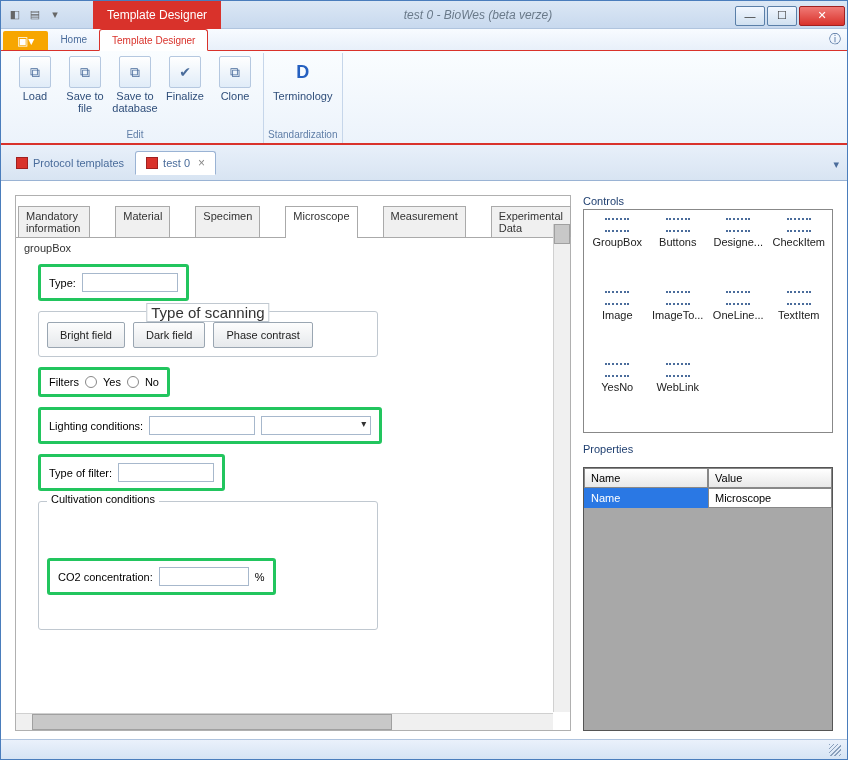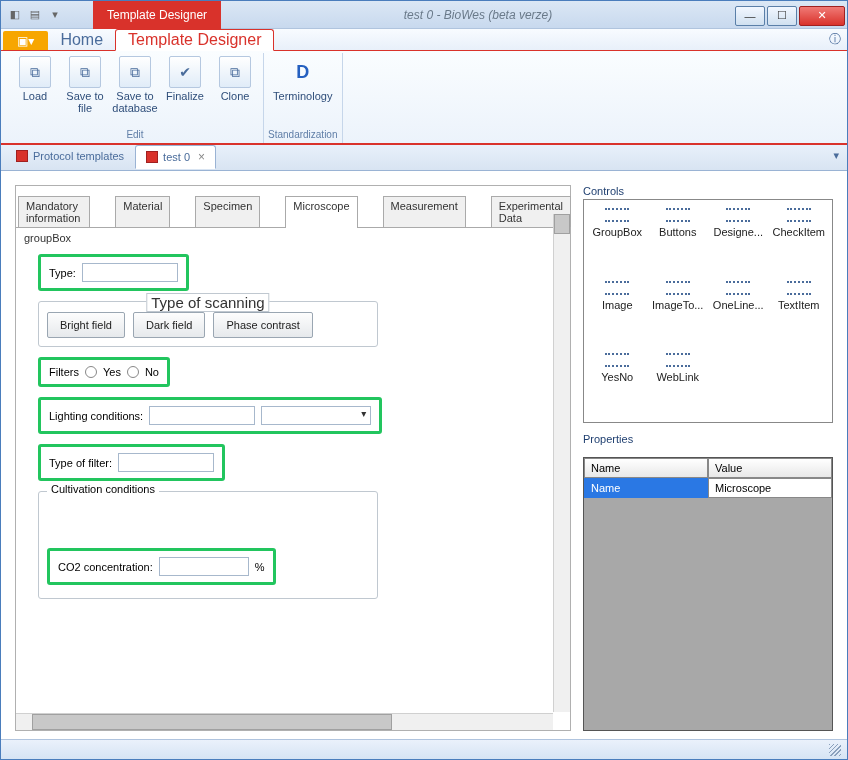--- a/index.html
+++ b/index.html
@@ -8,53 +8,53 @@
 .titlebar { height: 28px; background: linear-gradient(#dbe7f5,#c8d9ee); display: flex; align-items: center; border-bottom: 1px solid #b0c4de; position: relative; }
 .qat { display: flex; gap: 4px; margin-left: 6px; }
 .qat-btn { width: 16px; height: 16px; display: flex; align-items: center; justify-content: center; color: #666; cursor: pointer; }
 .title-tab { background: #d9322b; color: #fff; padding: 6px 14px; margin-left: 30px; font-size: 12px; height: 28px; display: flex; align-items: center; }
 .win-title { flex: 1; text-align: center; color: #6a7a8a; font-size: 12px; font-style: italic; }
 .win-btns { display: flex; }
 .win-btn { width: 30px; height: 20px; margin: 2px 2px 0 0; border: 1px solid #5a7fa8; background: linear-gradient(#f2f7ff,#d0e0f0); display: flex; align-items: center; justify-content: center; color: #333; font-size: 11px; cursor: pointer; border-radius: 2px; }
 .win-btn.close { background: linear-gradient(#f07a76,#d9322b); color: #fff; border-color: #a02020; width: 46px; }
 .menubar { height: 22px; background: linear-gradient(#f8fbff,#e8f0fa); border-bottom: 1px solid #d9322b; display: flex; align-items: stretch; }
 .file-btn { background: #f7a600; color: #fff; padding: 0 14px; display: flex; align-items: center; font-size: 12px; margin: 2px 0 0 2px; border-radius: 2px 2px 0 0; cursor: pointer; }
-.menu-tab { padding: 0 12px; display: flex; align-items: center; color: #4a6c9b; font-size: 16px; cursor: pointer; }
+.menu-tab { padding: 0 12px; display: flex; align-items: center; color: #4a6c9b; font-size: 10px; cursor: pointer; }
 .menu-tab.active { background: #fff; border: 1px solid #d9322b; border-bottom-color: #fff; border-radius: 3px 3px 0 0; margin-bottom: -1px; color: #d9322b; }
 .ribbon { height: 94px; border-bottom: 2px solid #d9322b; background: linear-gradient(#fafdff,#ecf3fb); display: flex; padding: 2px 6px 0; }
 .rgroup { display: flex; flex-direction: column; align-items: center; border-right: 1px solid #c6d6ea; padding: 0 4px; }
 .rgroup-items { display: flex; gap: 2px; flex: 1; }
 .ritem { display: flex; flex-direction: column; align-items: center; justify-content: flex-start; width: 48px; padding-top: 3px; cursor: pointer; color: #2f4e7a; }
 .ritem span.lbl { text-align: center; margin-top: 2px; line-height: 1.1; font-size: 11px; }
 .rgroup-label { font-size: 10px; color: #5f7ea7; padding: 2px 0 3px; }
 .ricon { width: 32px; height: 32px; border: 1px solid #b5c8e0; background: linear-gradient(#fff,#e0ecf8); display: flex; align-items: center; justify-content: center; font-size: 14px; color: #4a6c9b; border-radius: 2px; }
 .ricon.blue { color: #2560c0; font-weight: bold; font-size: 18px; border: none; background: none; }
 .help { margin-left: auto; color: #4a6c9b; cursor: pointer; padding-right: 6px; align-self: flex-start; font-size: 12px; margin-top: 2px; }
-.doc-tabs { height: 26px; background: linear-gradient(#e8f0fa,#d8e4f2); display: flex; align-items: flex-start; padding: 0 4px; border-bottom: 1px solid #9ab3d4; }
+.doc-tabs { height: 36px; background: linear-gradient(#e8f0fa,#d8e4f2); display: flex; align-items: center; padding: 0 4px; border-bottom: 1px solid #9ab3d4; }
 .doc-tab { padding: 4px 10px; display: flex; align-items: center; gap: 5px; color: #4a6c9b; cursor: pointer; border: 1px solid transparent; }
 .doc-tab.active { background: #fff; border: 1px solid #9ab3d4; border-bottom-color: #fff; border-radius: 3px 3px 0 0; margin-bottom: -1px; }
 .doc-tab .ci { width: 12px; height: 12px; background: #d9322b; border: 1px solid #a02020; }
 .doc-tab .cx { color: #888; font-size: 12px; cursor: pointer; margin-left: 3px; }
 .content { flex: 1; background: #fff; display: flex; padding: 14px 14px 8px; gap: 12px; overflow: hidden; }
 .designer { flex: 1; border: 1px solid #b0b0b0; display: flex; flex-direction: column; min-width: 0; position: relative; }
 .form-tabs { display: flex; border-bottom: 1px solid #aaa; margin-top: 10px; padding-left: 2px; gap: 26px; }
 .ftab { padding: 3px 7px; border: 1px solid #aaa; border-bottom: none; background: #f0f0f0; color: #333; cursor: pointer; font-size: 11px; margin-right: -1px; }
 .ftab.active { background: #fff; margin-bottom: -1px; }
 .designer-body { flex: 1; padding: 4px 16px 4px 8px; overflow: hidden; position: relative; }
 .gb-label { color: #333; font-size: 11px; margin-bottom: 4px; }
 .frow { margin: 10px 0 10px 14px; display: flex; align-items: center; gap: 6px; }
 .box { border: 3px solid #22c55e; padding: 6px 8px; display: inline-flex; align-items: center; gap: 6px; background: #fff; border-radius: 3px; }
 .inp { border: 1px solid #a7b8cc; height: 19px; background: #fff; padding: 0 3px; }
 .sel { border: 1px solid #a7b8cc; height: 19px; background: #fff; position: relative; }
 .sel::after { content: "▾"; position: absolute; right: 4px; top: 1px; font-size: 10px; color: #333; }
 .fs { border: 1px solid #c0c8d0; margin: 10px 0 10px 14px; padding: 10px 8px 8px; position: relative; display: flex; gap: 8px; width: 340px; border-radius: 3px; }
 .fs-legend { position: absolute; top: -9px; left: 50%; transform: translateX(-50%); background: #fff; padding: 0 4px; color: #333; border: 1px solid #c0c8d0; font-size: 15px; }
 .btn { border: 1px solid #9aa6b2; background: linear-gradient(#fdfdfd,#e6e9ec); padding: 6px 12px; cursor: pointer; border-radius: 2px; font-size: 11px; color: #222; }
 .radio { width: 12px; height: 12px; border: 1px solid #888; border-radius: 50%; display: inline-block; background: #fff; }
-.cultgrp { border: 1px solid #c0c8d0; margin: 6px 0 10px 14px; padding: 10px 8px 8px; position: relative; width: 340px; border-radius: 3px; height: 108px; }
+.cultgrp { border: 1px solid #c0c8d0; margin: 6px 0 10px 14px; padding: 10px 8px 8px; position: relative; width: 340px; border-radius: 3px; height: 129px; }
 .cult-legend { position: absolute; top: -9px; left: 8px; background: #fff; padding: 0 4px; font-size: 11px; }
 .scroll-v { position: absolute; right: 0; top: 28px; bottom: 18px; width: 17px; background: #f0f0f0; border-left: 1px solid #d0d0d0; }
 .scroll-v .thumb { position: absolute; top: 0; height: 20px; left: 0; right: 0; background: #c8c8c8; border: 1px solid #a0a0a0; }
 .scroll-h { position: absolute; left: 0; right: 17px; bottom: 0; height: 17px; background: #f0f0f0; border-top: 1px solid #d0d0d0; }
 .scroll-h .thumb { position: absolute; left: 16px; width: 360px; top: 0; bottom: 0; background: #c8c8c8; border: 1px solid #a0a0a0; }
 .side { width: 250px; display: flex; flex-direction: column; }
 .panel-label { color: #1f3f70; font-size: 11px; margin-bottom: 2px; }
 .ctrl-panel { border: 1px solid #888; padding: 8px 4px; display: grid; grid-template-columns: repeat(4, 1fr); gap: 12px 2px; text-align: center; height: 224px; }
 .ctrl-item { display: flex; flex-direction: column; align-items: center; cursor: pointer; color: #222; font-size: 11px; }
 .ctrl-icon { width: 24px; height: 14px; border-top: 2px dotted #4a6c9b; border-bottom: 2px dotted #4a6c9b; margin-bottom: 4px; }

